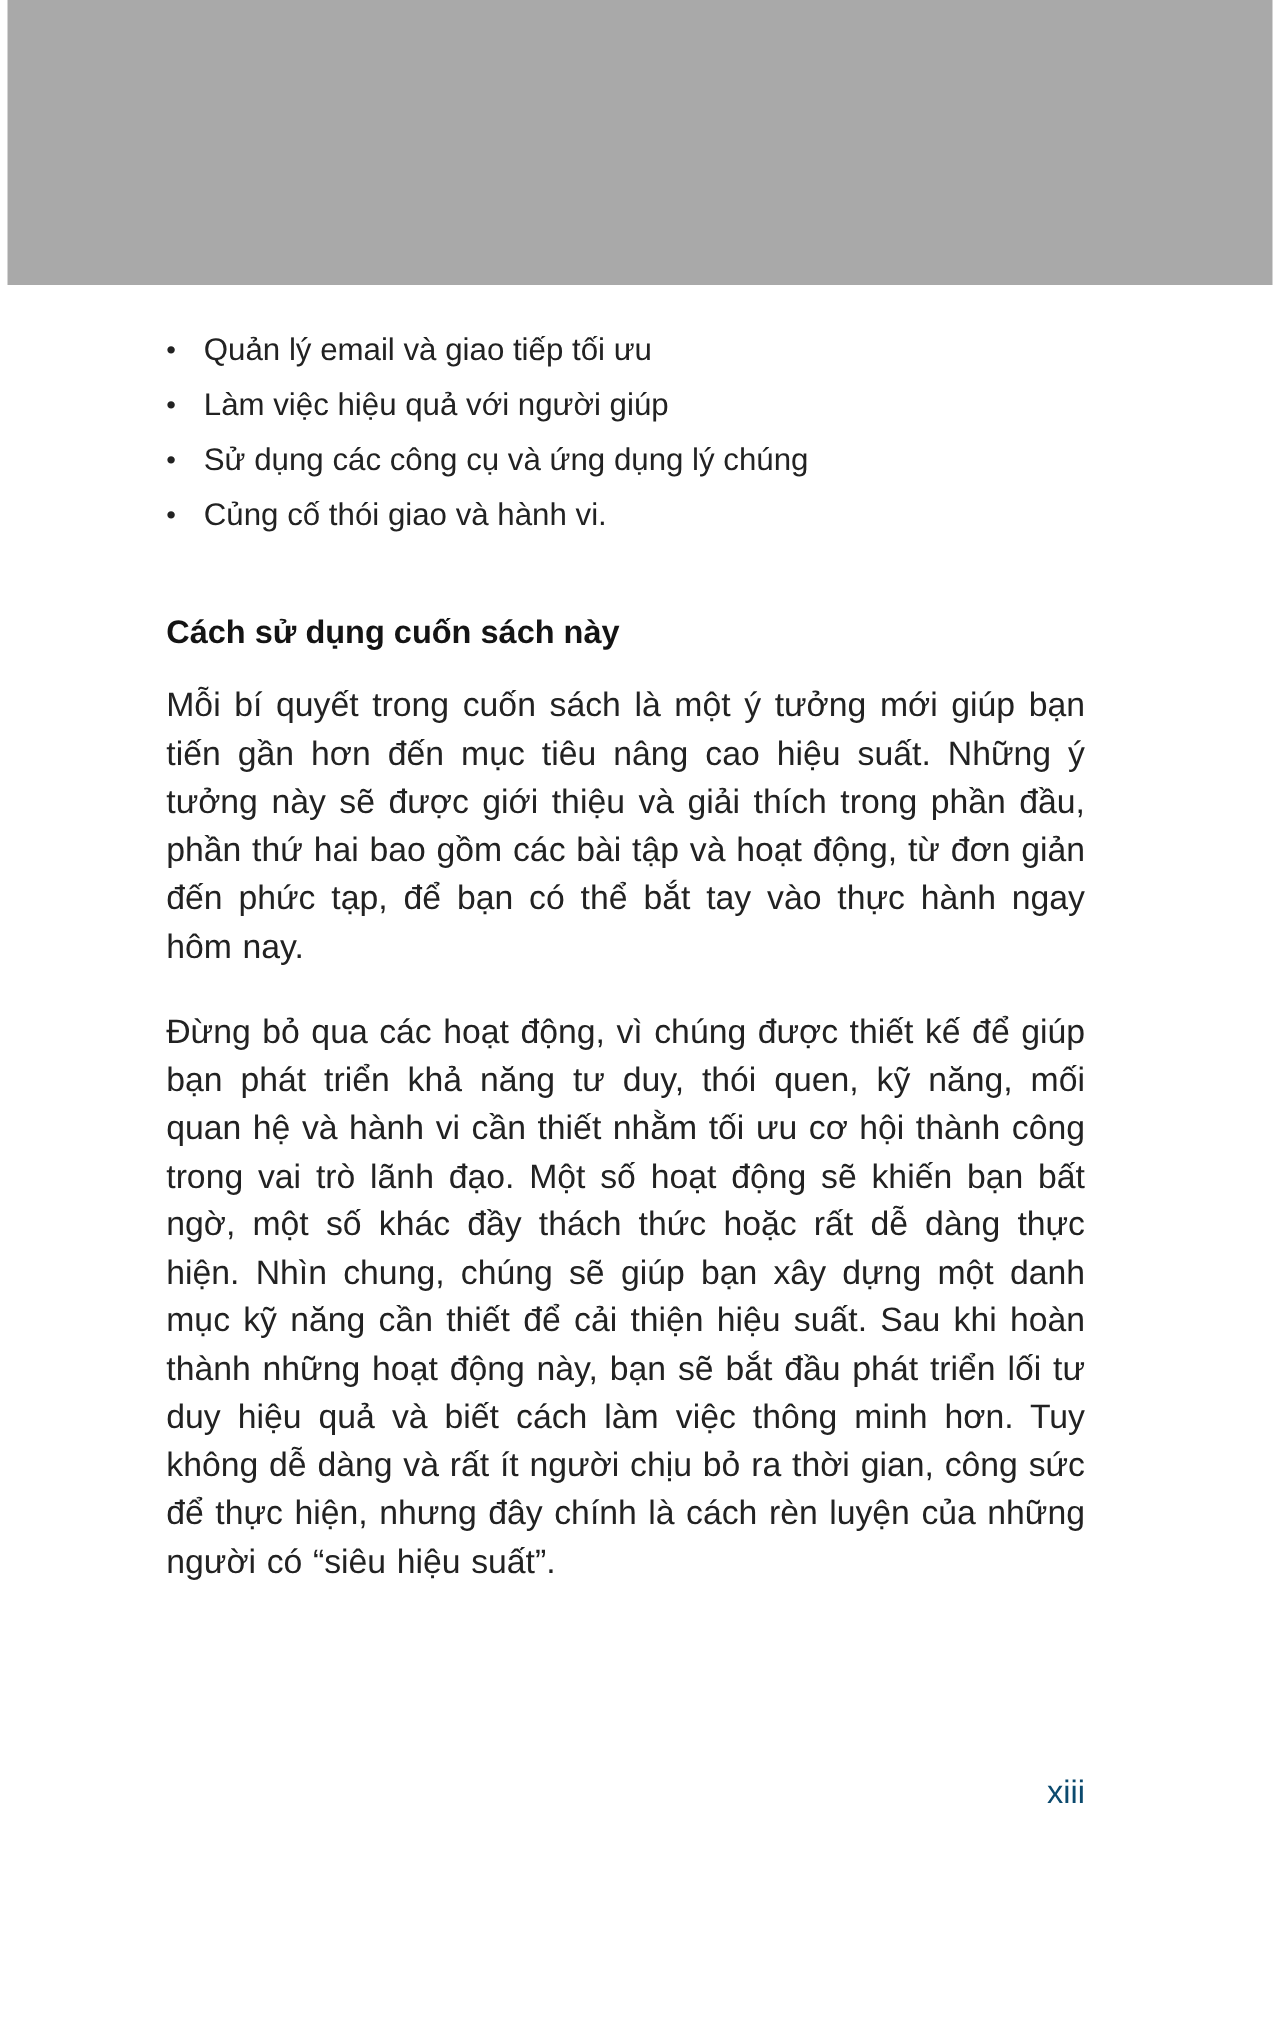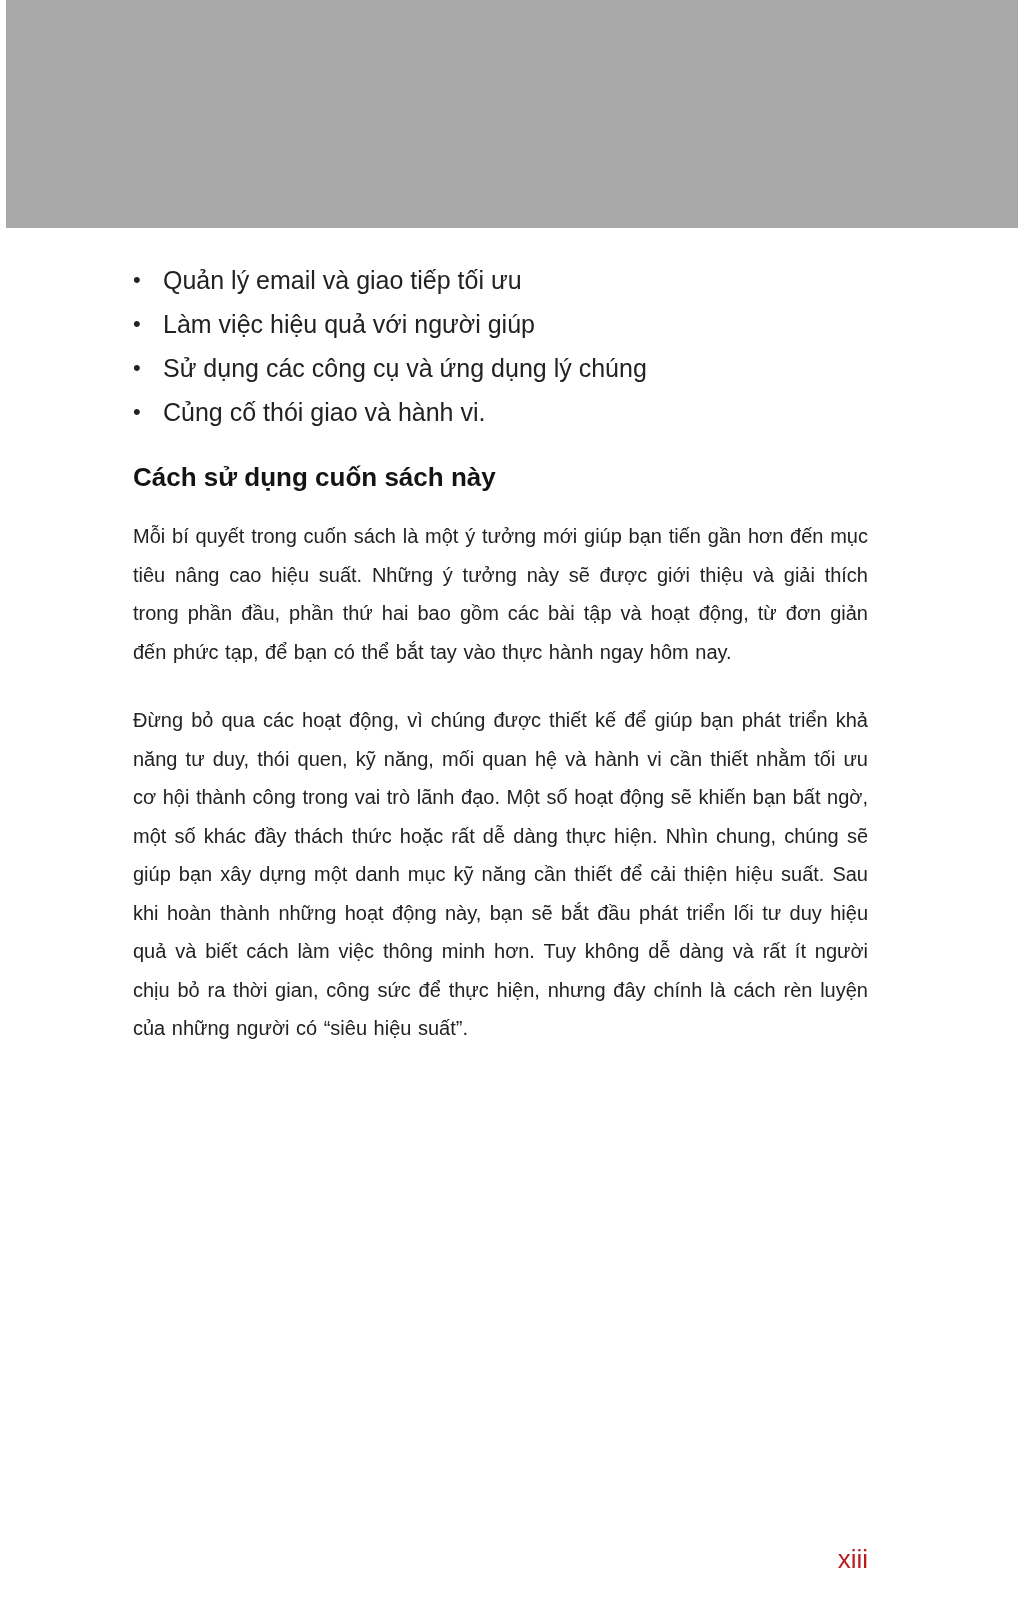--- a/index.html
+++ b/index.html
@@ -44,39 +44,39 @@
     width: 30px;
     flex: 0 0 30px;
     font-size: 22px;
     line-height: 44px;
     color: #222222;
   }
   .section-heading {
     font-size: 26px;
     font-weight: bold;
     color: #141414;
-    margin-top: 28px;
+    margin-top: 56px;
     margin-bottom: 24px;
   }
   .paragraph {
-    font-size: 20px;
+    font-size: 27px;
     line-height: 38.5px;
     text-align: justify;
     color: #222222;
     margin-bottom: 30px;
     word-spacing: 1px;
   }
   .page-number {
     position: absolute;
-    top: 1544px;
+    top: 1418px;
     left: 133px;
     width: 735px;
     text-align: right;
     font-size: 26px;
-    color: #b91c1c;
+    color: #0c4a6e;
   }
 </style>
 </head>
 <body>
 
 <div class="header-block"></div>
 
 <div class="content">
 
   <ul class="bullet-list">

